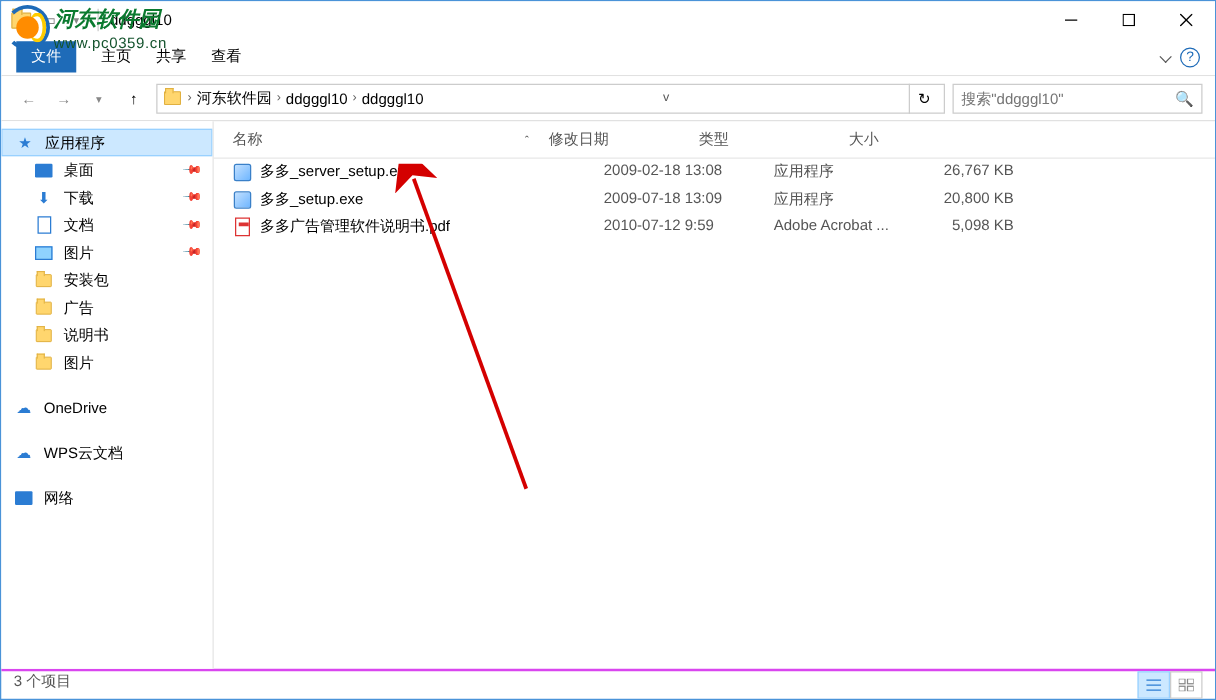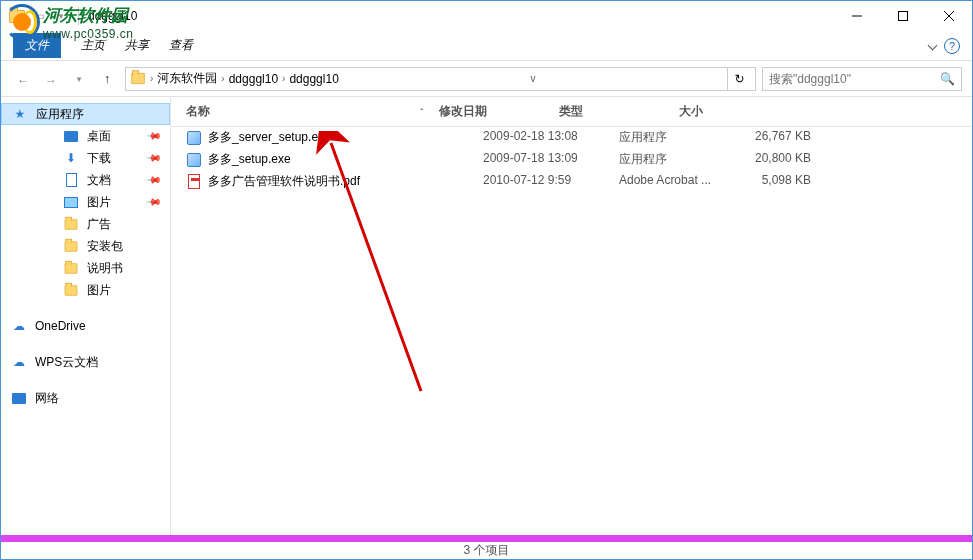--- a/index.html
+++ b/index.html
@@ -10,21 +10,21 @@
 .tb-icons { display: flex; gap: 6px; padding: 0 8px; align-items: center; }
 .tb-icon { width: 16px; height: 16px; display: flex; align-items: center; justify-content: center; }
 .folder-glyph { width: 16px; height: 13px; background: #ffd66e; border: 1px solid #e0b040; border-radius: 1px; position: relative; }
 .folder-glyph::before { content:""; position:absolute; top:-4px; left:0; width:6px; height:4px; background:#ffd66e; border:1px solid #e0b040; border-bottom:none; }
 .tb-divider { width: 1px; height: 18px; background: #ccc; margin: 0 3px; }
 .win-ctrls { margin-left: auto; display: flex; }
 .win-btn { width: 46px; height: 30px; display:flex; align-items:center; justify-content:center; color:#000; }
 
 
 .ribbon { display:flex; align-items:center; gap: 20px; padding: 4px 12px; background:#fff; border-bottom:1px solid #e1e1e1; height: 30px;}
-.ribbon .tab { color:#000;font-style:italic; }
+.ribbon .tab { color:#000; }
 .ribbon .help { margin-left:auto; display:flex; gap:8px; align-items:center; color:#1e6bb8; }
 .chev { border: solid #555; border-width: 0 1px 1px 0; display:inline-block; padding:3px; transform: rotate(-135deg); }
 .chev.down { transform: rotate(45deg); }
 .q-circle { width:16px;height:16px;border:1px solid #1e6bb8;border-radius:50%;display:flex;align-items:center;justify-content:center;color:#1e6bb8;font-size:11px;}
 
 
 .navbar { display:flex; align-items:center; gap:6px; padding: 6px 10px; background:#fff; border-bottom:1px solid #e1e1e1; height:36px;}
 .nav-arrows { display:flex; gap:4px; align-items:center;}
 .nav-arrow { width:24px; height:24px; border-radius:4px; display:flex; align-items:center; justify-content:center; color:#888;}
 .nav-arrow.enabled { color:#000; }
@@ -34,56 +34,56 @@
 .refresh { width:24px;height:24px; display:flex;align-items:center;justify-content:center; border-left:1px solid #ccc; margin-left:auto;}
 .search { width:200px; height:24px; border:1px solid #ccc; display:flex; align-items:center; padding:0 6px; color:#888; }
 .search input { border:none; outline:none; flex:1; font-size:12px; background:transparent; }
 .search-ic { margin-left:auto; color:#555; }
 
 
 .body { display:flex; height: calc(100% - 30px - 30px - 36px - 24px); }
 .sidebar { width: 170px; background:#fff; border-right:1px solid #e5e5e5; padding:6px 0; overflow:hidden;}
 .side-group { margin-bottom: 14px; }
 .side-item { display:flex; align-items:center; gap:8px; padding:3px 10px; height:22px;}
-.side-item.l2 { padding-left: 26px; margin-left: 36px; }
+.side-item.l2 { padding-left: 26px; }
 .side-item.active { background:#cce8ff; border:1px solid #99d1ff; }
 .pin { margin-left:auto; color:#888; font-size:10px; transform:rotate(45deg);}
 .si-icon { width:16px; height:16px; display:flex; align-items:center; justify-content:center; font-size:12px;}
 .star-ic{color:#2b7cd3;}
 .desk-ic{width:14px;height:11px;background:#2b7cd3;border-radius:1px;}
 .down-ic{color:#2b7cd3;}
 .doc-ic{width:11px;height:14px;background:#fff;border:1px solid #2b7cd3;position:relative;}
 .pic-ic{width:14px;height:11px;background:#8fd3fe;border:1px solid #2b7cd3;}
 .cloud-ic{color:#2b7cd3;}
 .pc-ic{width:14px;height:11px;background:#555;border:1px solid #333;border-radius:1px;position:relative;}
 .pc-ic::after{content:"";position:absolute;bottom:-3px;left:4px;width:6px;height:2px;background:#888;}
 .net-ic{width:14px;height:11px;background:#2b7cd3;border-radius:1px;}
 
 
 .filelist { flex:1; overflow:auto; }
 .fl-header { display:flex; border-bottom:1px solid #e8e8e8; color:#555; }
-.col { padding:6px 8px; display:flex; align-items:center; gap:4px;font-weight:bold;}
+.col { padding:6px 8px; display:flex; align-items:center; gap:4px;}
 .col.name { width:260px; padding-left:15px;}
 .col.date { width:120px; }
 .col.type { width:120px; }
 .col.size { width:100px; padding-right:20px;}
 .sort-arrow { font-size:9px; color:#555;}
 .row { display:flex; padding:2px 0; height:22px; align-items:flex-start;}
 .cell { padding:0 8px; color:#555; overflow:hidden; white-space:nowrap; text-overflow:ellipsis;}
 .cell.name { width:260px; display:flex; align-items:center; gap:6px; color:#000; padding-left:15px;}
 .cell.date { width:120px;margin-left:44px; }
 .cell.type { width:120px;margin-left:16px; }
 .cell.size { width:100px; text-align:right; padding-right:20px;}
 .file-ic { width:16px; height:16px; display:flex; align-items:center; justify-content:center;}
 .exe-ic{width:14px;height:14px;background:linear-gradient(135deg,#c2e0ff,#6fb6ff);border:1px solid #3a80c8;border-radius:2px;}
 .pdf-ic{width:12px;height:15px;background:#fff;border:1px solid #d33;position:relative;}
 .pdf-ic::after{content:"";position:absolute;top:3px;left:2px;width:8px;height:3px;background:#d33;}
 
 
-.statusbar { height:24px; border-top:7px solid #d946ef; display:flex; align-items:center; padding:0 10px; color:#555;flex-direction:column;}
+.statusbar { height:24px; border-top:2px solid #d946ef; display:flex; align-items:flex-start; padding:0 10px; color:#555;}
 .view-toggle { margin-left:auto; display:flex; gap:0;}
 .vt-btn { width:26px; height:22px; border:1px solid #ccc; display:flex; align-items:center; justify-content:center;}
 .vt-btn.active { background:#cce8ff; border-color:#99d1ff;}
 
 
 .watermark { position:absolute; top:2px; left:2px; z-index:50; pointer-events:none; }
 .watermark .wm-t { font-size:17px; font-weight:bold; color:#0a7a2f; font-style:italic;}
 .watermark .wm-b { font-size:12px; color:#14532d; letter-spacing:0.5px;}
 .wm-circ { display:inline-block; width:38px; height:38px; position:relative; vertical-align:middle;}
 .wm-circ span{position:absolute;border-radius:50%;}
@@ -209,27 +209,27 @@
           <span class="si-icon">
             <span class="pic-ic"></span>
           </span>
           <span>图片</span>
           <span class="pin">📌</span>
         </div>
       <div class="side-item l2">
           <span class="si-icon">
             <span class="folder-glyph" style="transform:scale(0.8);"></span>
           </span>
+          <span>安装包</span>
+        </div>
+      <div class="side-item l2">
+          <span class="si-icon">
+            <span class="folder-glyph" style="transform:scale(0.8);"></span>
+          </span>
           <span>广告</span>
-        </div>
-      <div class="side-item l2">
-          <span class="si-icon">
-            <span class="folder-glyph" style="transform:scale(0.8);"></span>
-          </span>
-          <span>安装包</span>
         </div>
       <div class="side-item l2">
           <span class="si-icon">
             <span class="folder-glyph" style="transform:scale(0.8);"></span>
           </span>
           <span>说明书</span>
         </div>
       <div class="side-item l2">
           <span class="si-icon">
             <span class="folder-glyph" style="transform:scale(0.8);"></span>

